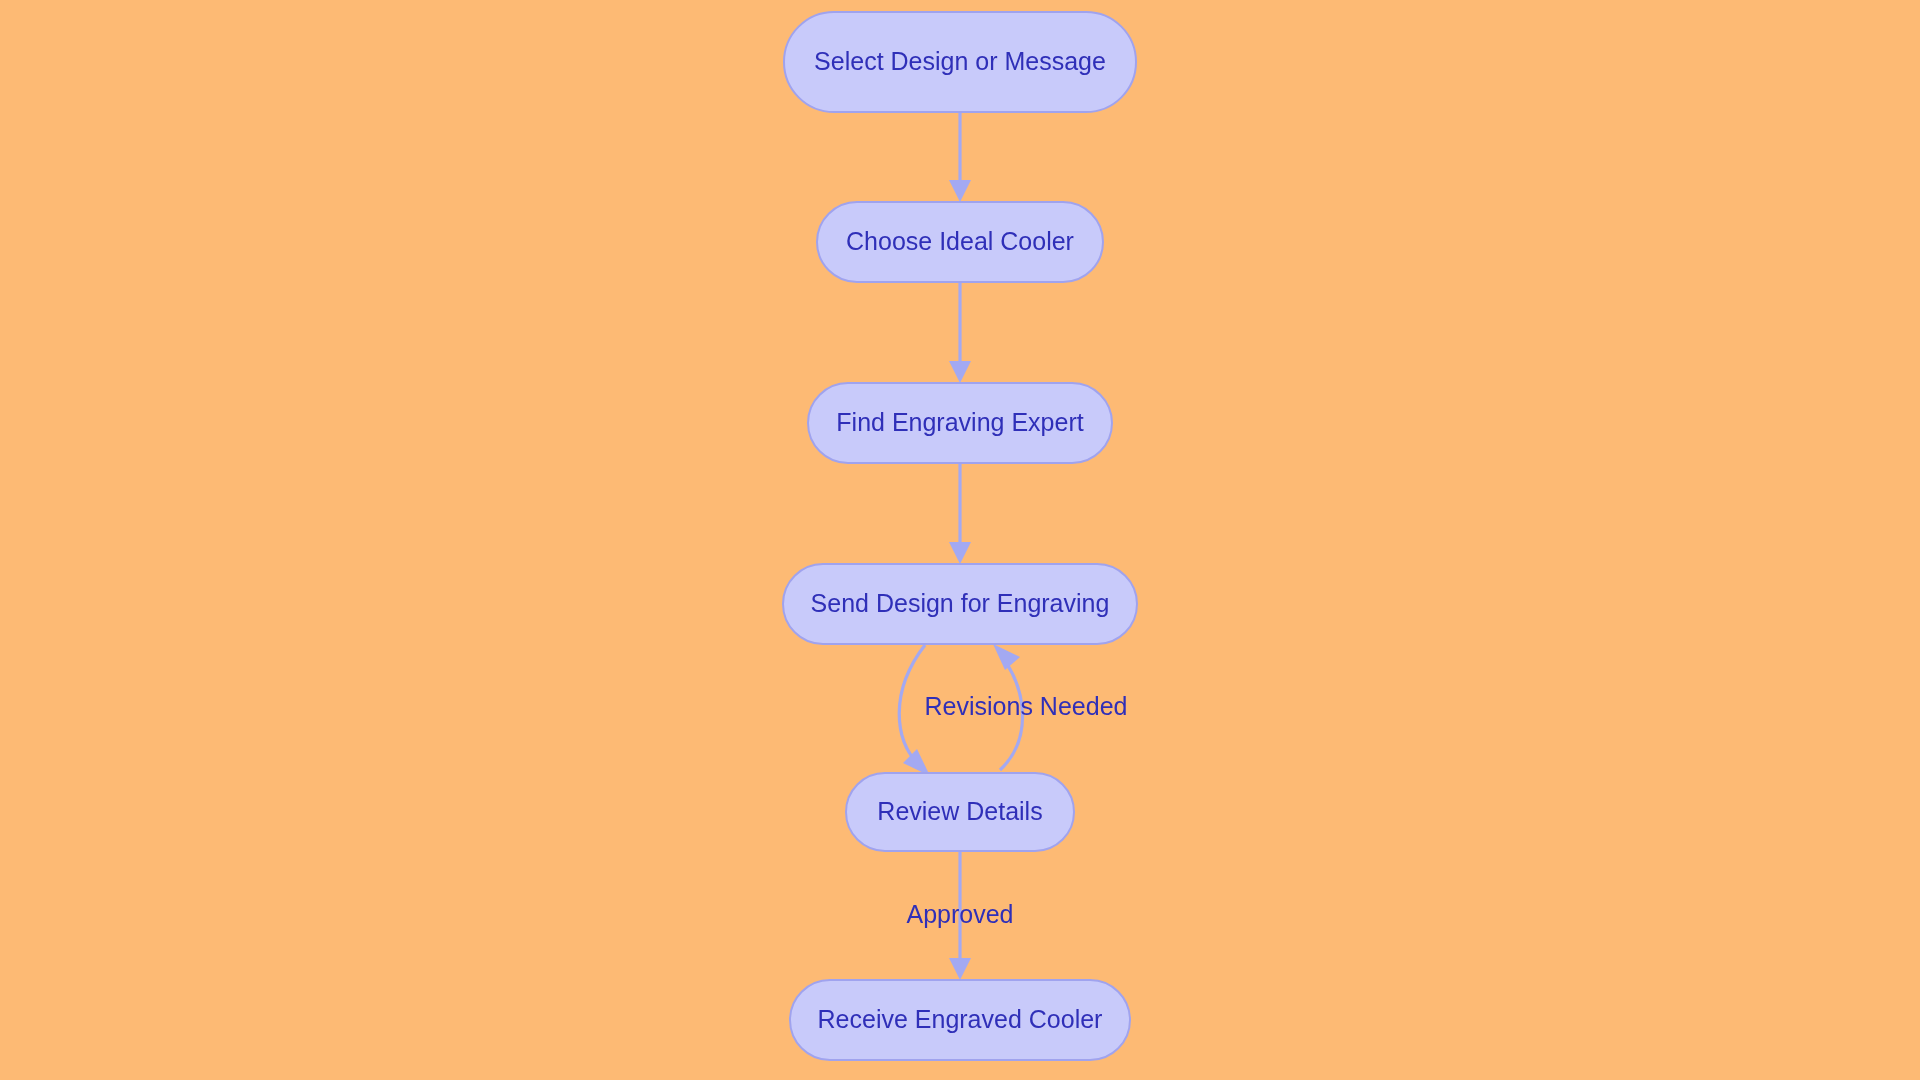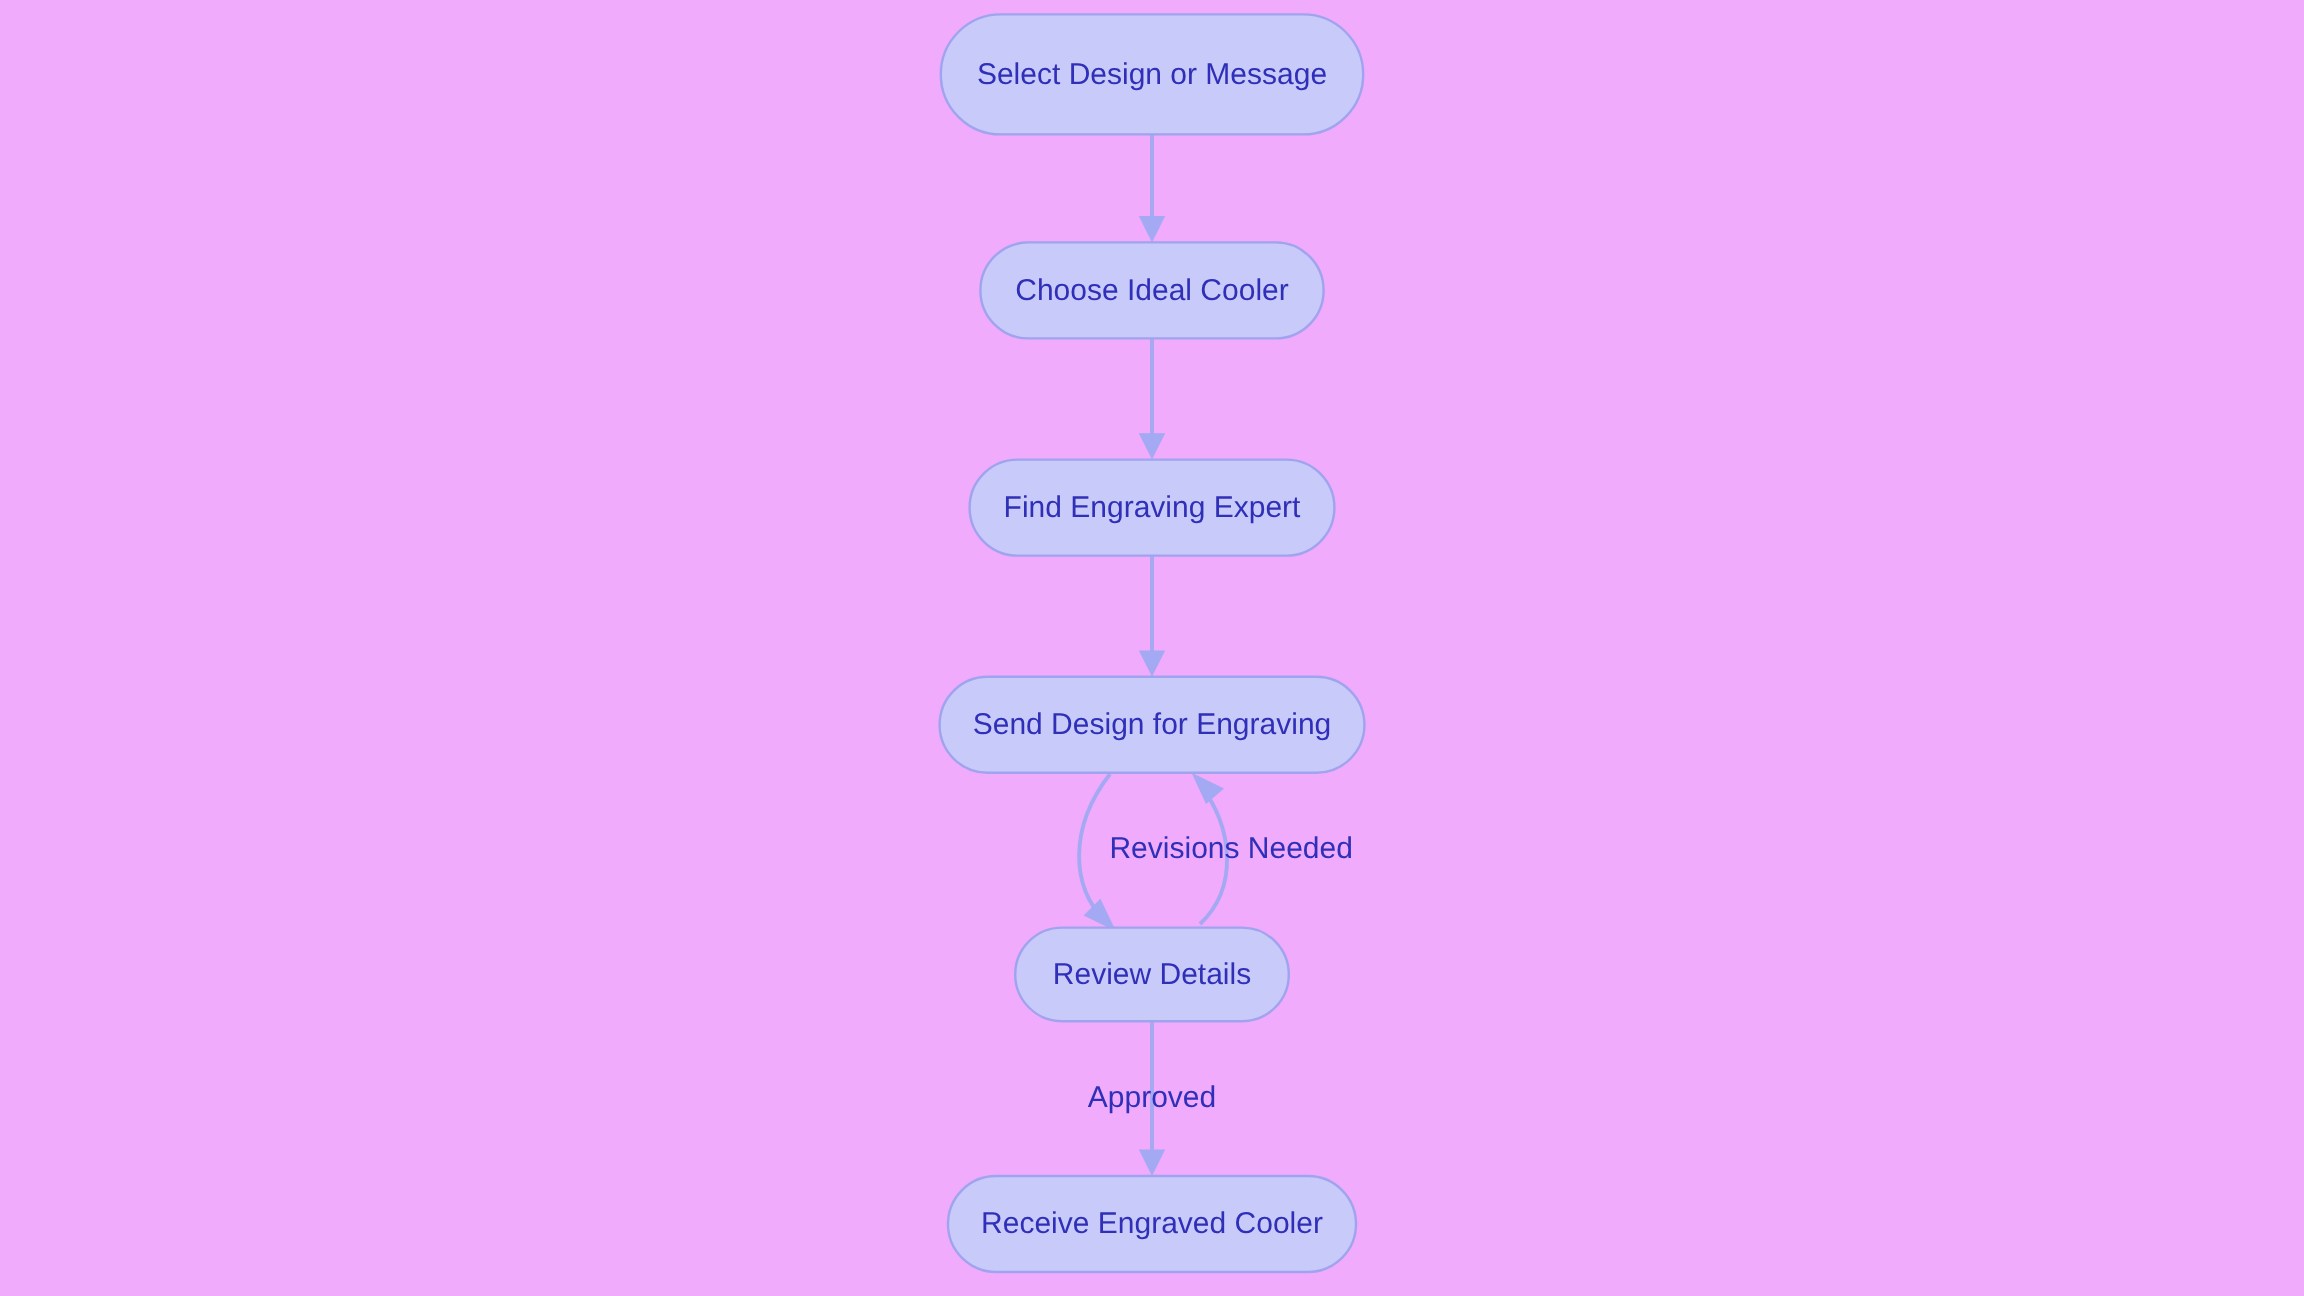--- a/index.html
+++ b/index.html
@@ -10,21 +10,21 @@
   body {
     width: 1920px;
     height: 1080px;
     overflow: hidden;
     font-family: "Liberation Sans", sans-serif;
   }
   #flowchart-root {
     position: relative;
     width: 1920px;
     height: 1080px;
-    background: #f0abfc;
+    background: #fdba74;
   }
   #flow-svg {
     position: absolute;
     top: 0;
     left: 0;
     width: 1920px;
     height: 1080px;
     display: block;
   }
   .node-shape {

